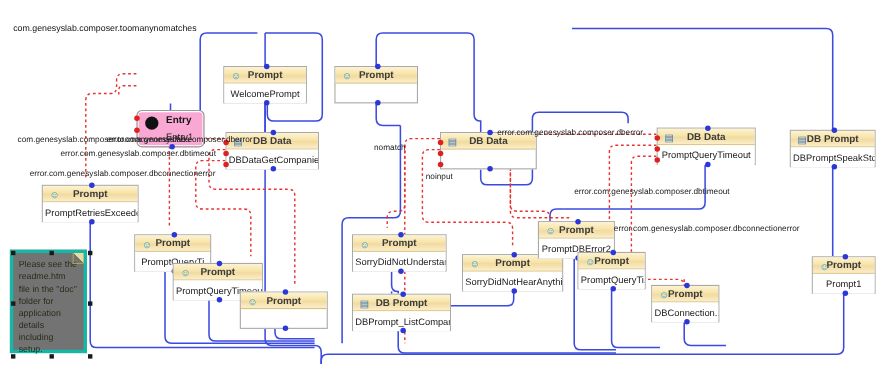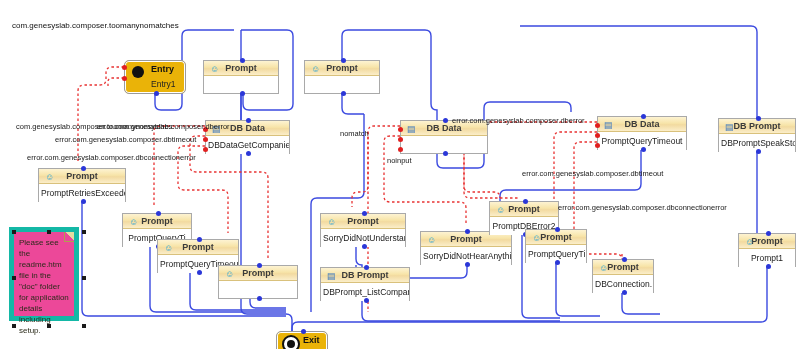--- a/index.html
+++ b/index.html
@@ -25,32 +25,32 @@
   }
   .node .hdr .gl{position:absolute;left:6px;top:1px;font-size:9px;font-weight:normal;}
   .node .bdy{
     height:18px;line-height:18px;font-size:8.5px;color:#1a1a1a;text-align:center;
     background:#fff;white-space:nowrap;overflow:hidden;padding:0 2px;
     position:relative;
   }
   .node .warn{position:absolute;right:3px;top:4px;font-size:8px;color:#c79a00;}
 
   .term{position:absolute;box-sizing:border-box;border:1px solid #9a9a9a;border-radius:5px;
-        background:#eab308;box-shadow:inset 0 0 0 1px #ffffff;}
+        background:#f9a8d4;box-shadow:inset 0 0 0 1px #ffffff;margin-top:40px;}
   .term .trow{height:16px;line-height:16px;font-size:9px;font-weight:bold;color:#111;
         padding-left:26px;}
   .term .tsub{height:14px;line-height:14px;font-size:8.5px;color:#222;padding-left:26px;}
   .term .dot{position:absolute;left:7px;top:5px;width:12px;height:12px;border-radius:50%;
         background:#111;}
   .term .dotring{position:absolute;left:5px;top:3px;width:14px;height:14px;border-radius:50%;
         border:2px solid #111;background:#fff;}
   .term .dotring i{position:absolute;left:3px;top:3px;width:8px;height:8px;border-radius:50%;
         background:#111;display:block;}
 
-  .note{position:absolute;box-sizing:border-box;background:#ec4899;border:5px solid #14b8a6;}
+  .note{position:absolute;box-sizing:border-box;background:#737373;border:3px solid #14b8a6;}
   .note .ntxt{font-size:8px;line-height:11px;color:#2b2b1a;padding:5px 5px 0 5px;}
   .note .fold{position:absolute;right:0;top:0;width:9px;height:9px;
       background:linear-gradient(225deg,#e6dca0 50%,transparent 50%);border-left:1px solid #b0a050;
       border-bottom:1px solid #b0a050;}
   .note .h{position:absolute;width:4px;height:4px;background:#1a1a1a;}
 
   .lbl{position:absolute;font-size:7.5px;color:#1a1a1a;white-space:nowrap;line-height:9px;}
 
   .port{position:absolute;width:5px;height:5px;border-radius:50%;}
   .port.blue{background:#2b37d8;}
@@ -118,20 +118,21 @@
       <path d="M597,106 L470,106 Q464,106 464,112 L464,176 Q464,182 470,182 L518,182"></path>
       <path d="M597,116 L560,116 Q554,116 554,122 L554,196 Q554,202 548,202 L526,202 Q520,202 520,208 L520,207"></path>
       <path d="M597,126 L580,126 Q574,126 574,132 L574,232 Q574,238 580,238 L616,238 Q622,238 622,244 L622,237"></path>
       <path d="M464,112 L464,170 Q464,176 470,176 L494,176 Q500,176 500,182 L500,179"></path>
     </g>
   </svg>
 
   <div id="nodes">
       <div class="node" style="left: 203px; top: 44px; width: 76px; height: 34px;">
         <div class="hdr"><span class="gl"><span style="color:#2aa3d8">☺</span></span><span>Prompt</span></div>
+        <div class="bdy">WelcomePrompt</div>
         <span class="port blue" style="left: 35.5px; top: -3px;"></span>
         <span class="port blue" style="left: 35.5px; bottom: -3px;"></span>
       </div>
       <div class="node" style="left: 304px; top: 44px; width: 76px; height: 34px;">
         <div class="hdr"><span class="gl"><span style="color:#2aa3d8">☺</span></span><span>Prompt</span></div>
         <span class="port blue" style="left: 35.5px; top: -3px;"></span>
         <span class="port blue" style="left: 35.5px; bottom: -3px;"></span>
       </div>
       <div class="node" style="left: 205px; top: 104px; width: 85px; height: 34px;">
         <div class="hdr"><span class="gl"><span style="color:#3b77c0">▤</span></span><span>DB Data</span></div>

